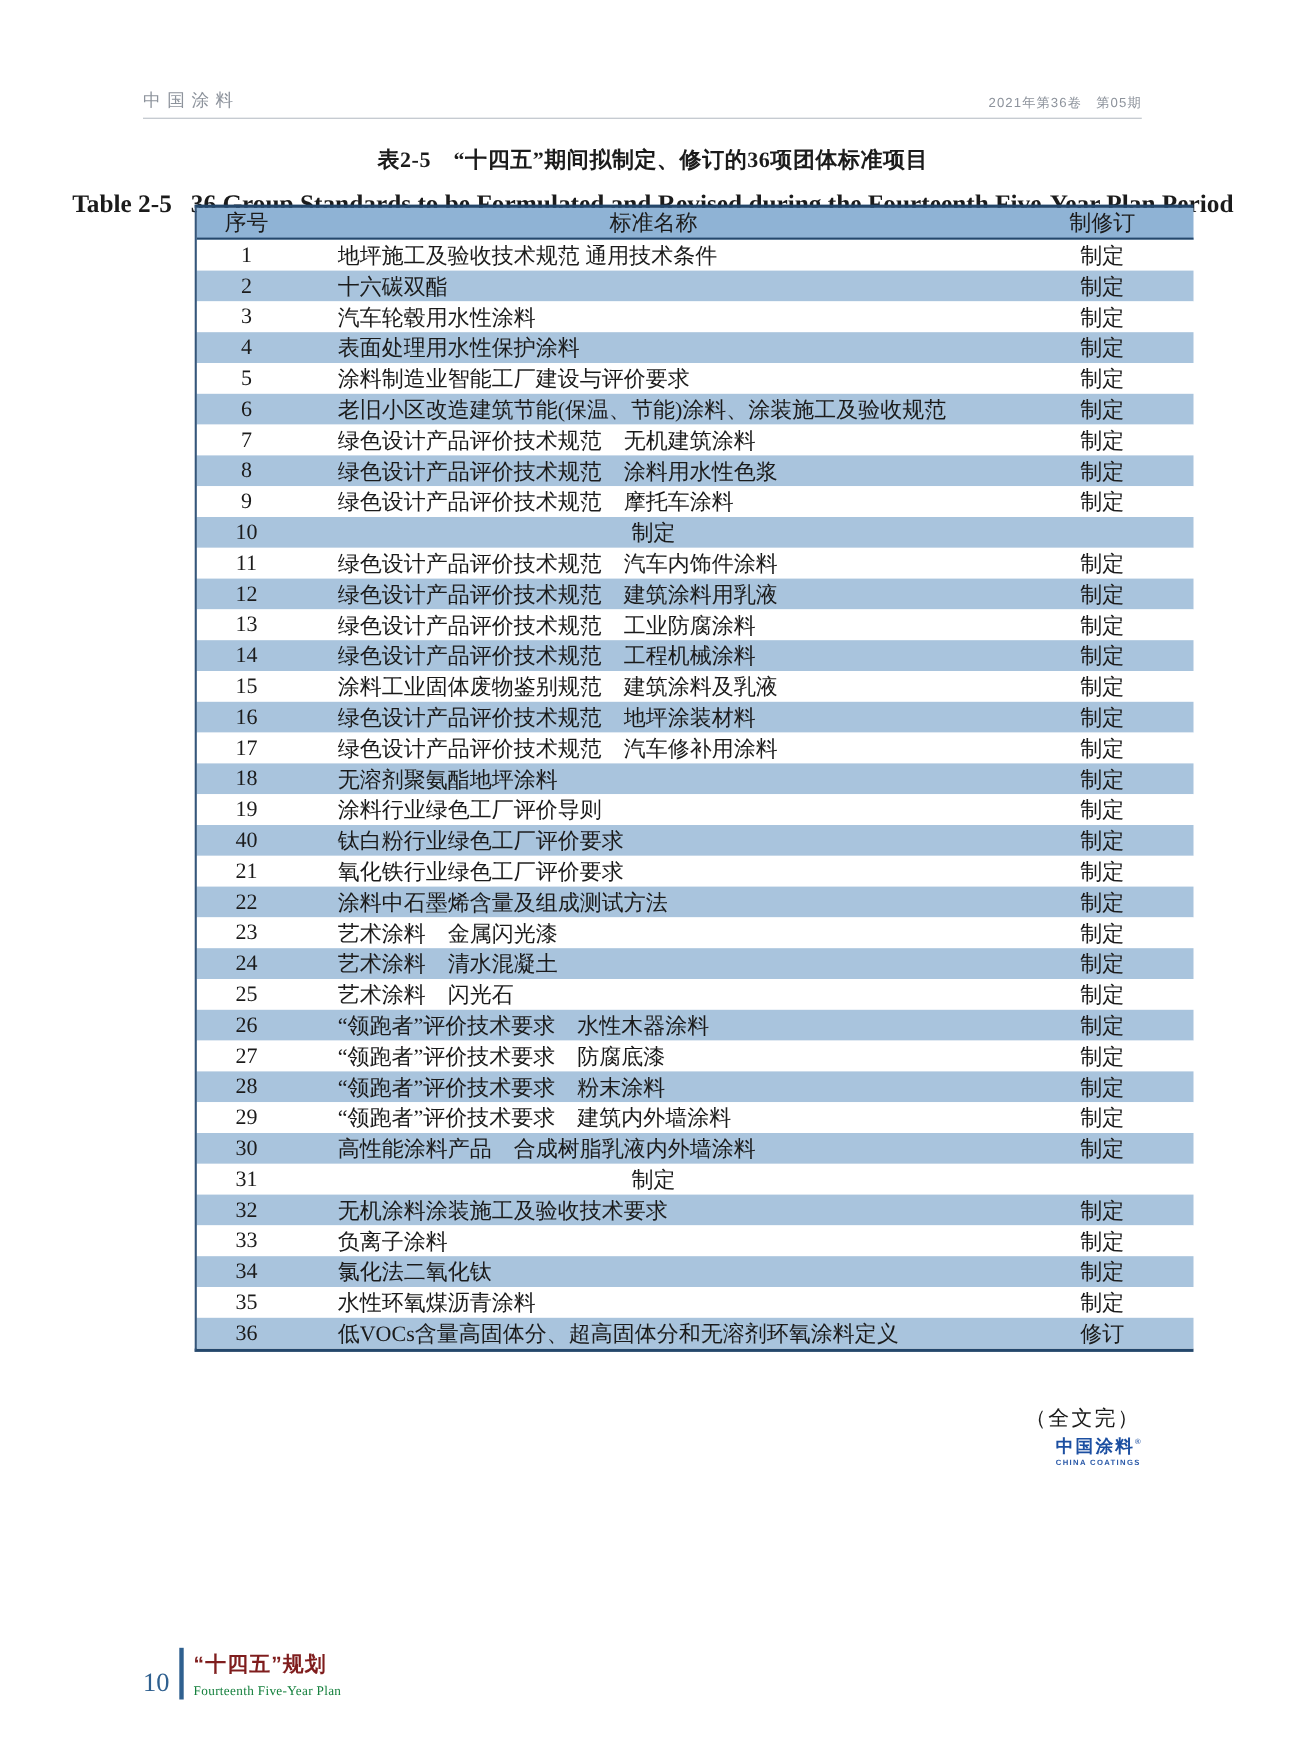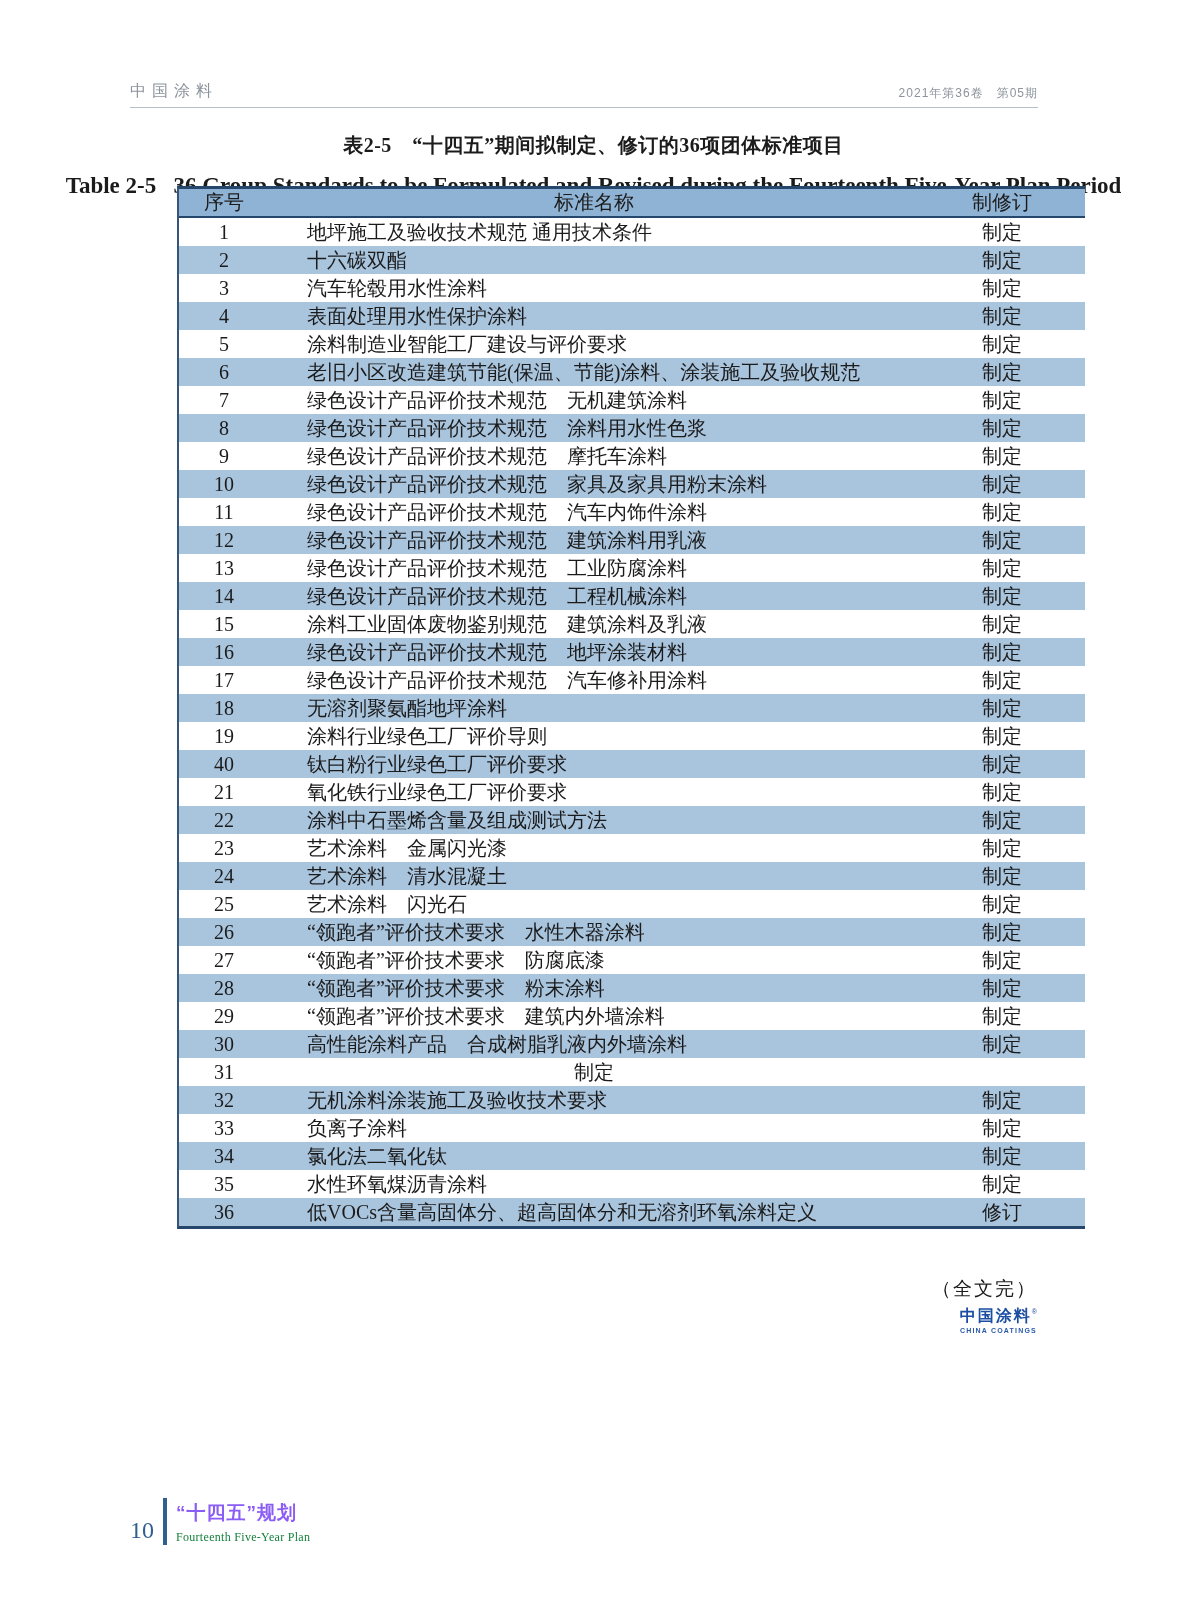--- a/index.html
+++ b/index.html
@@ -69,21 +69,21 @@
     display:flex; align-items:stretch;
   }
   .page-num {
     font-size:24px; color:#2f608f;
     align-self:flex-end; margin-right:9px; line-height:1.2;
   }
   .footer-bar { width:4px; background:#2f608f; margin-right:9px; }
   .footer-texts { display:flex; flex-direction:column; justify-content:flex-start; padding-top:2px; }
   .section-zh {
     font-family:"Liberation Sans","DejaVu Sans",sans-serif;
-    font-size:19px; font-weight:bold; color:#8b5cf6; letter-spacing:1px;
+    font-size:19px; font-weight:bold; color:#7f1d1d; letter-spacing:1px;
   }
   .section-en { font-size:12px; color:#15803d; margin-top:4px; letter-spacing:.3px; }
 </style>
 </head>
 <body>
 
 <div class="page">
 
   <div class="top-bar">
     <span class="brand-zh">中国涂料</span>
@@ -142,21 +142,20 @@
           <div class="cell c1">绿色设计产品评价技术规范　涂料用水性色浆</div>
           <div class="cell c2">制定</div>
         </div>
         <div class="trow odd">
           <div class="cell c0">9</div>
           <div class="cell c1">绿色设计产品评价技术规范　摩托车涂料</div>
           <div class="cell c2">制定</div>
         </div>
         <div class="trow even">
           <div class="cell c0">10</div>
-          <div class="cell c1">绿色设计产品评价技术规范　家具及家具用粉末涂料</div>
           <div class="cell c2">制定</div>
         </div>
         <div class="trow odd">
           <div class="cell c0">11</div>
           <div class="cell c1">绿色设计产品评价技术规范　汽车内饰件涂料</div>
           <div class="cell c2">制定</div>
         </div>
         <div class="trow even">
           <div class="cell c0">12</div>
           <div class="cell c1">绿色设计产品评价技术规范　建筑涂料用乳液</div>

